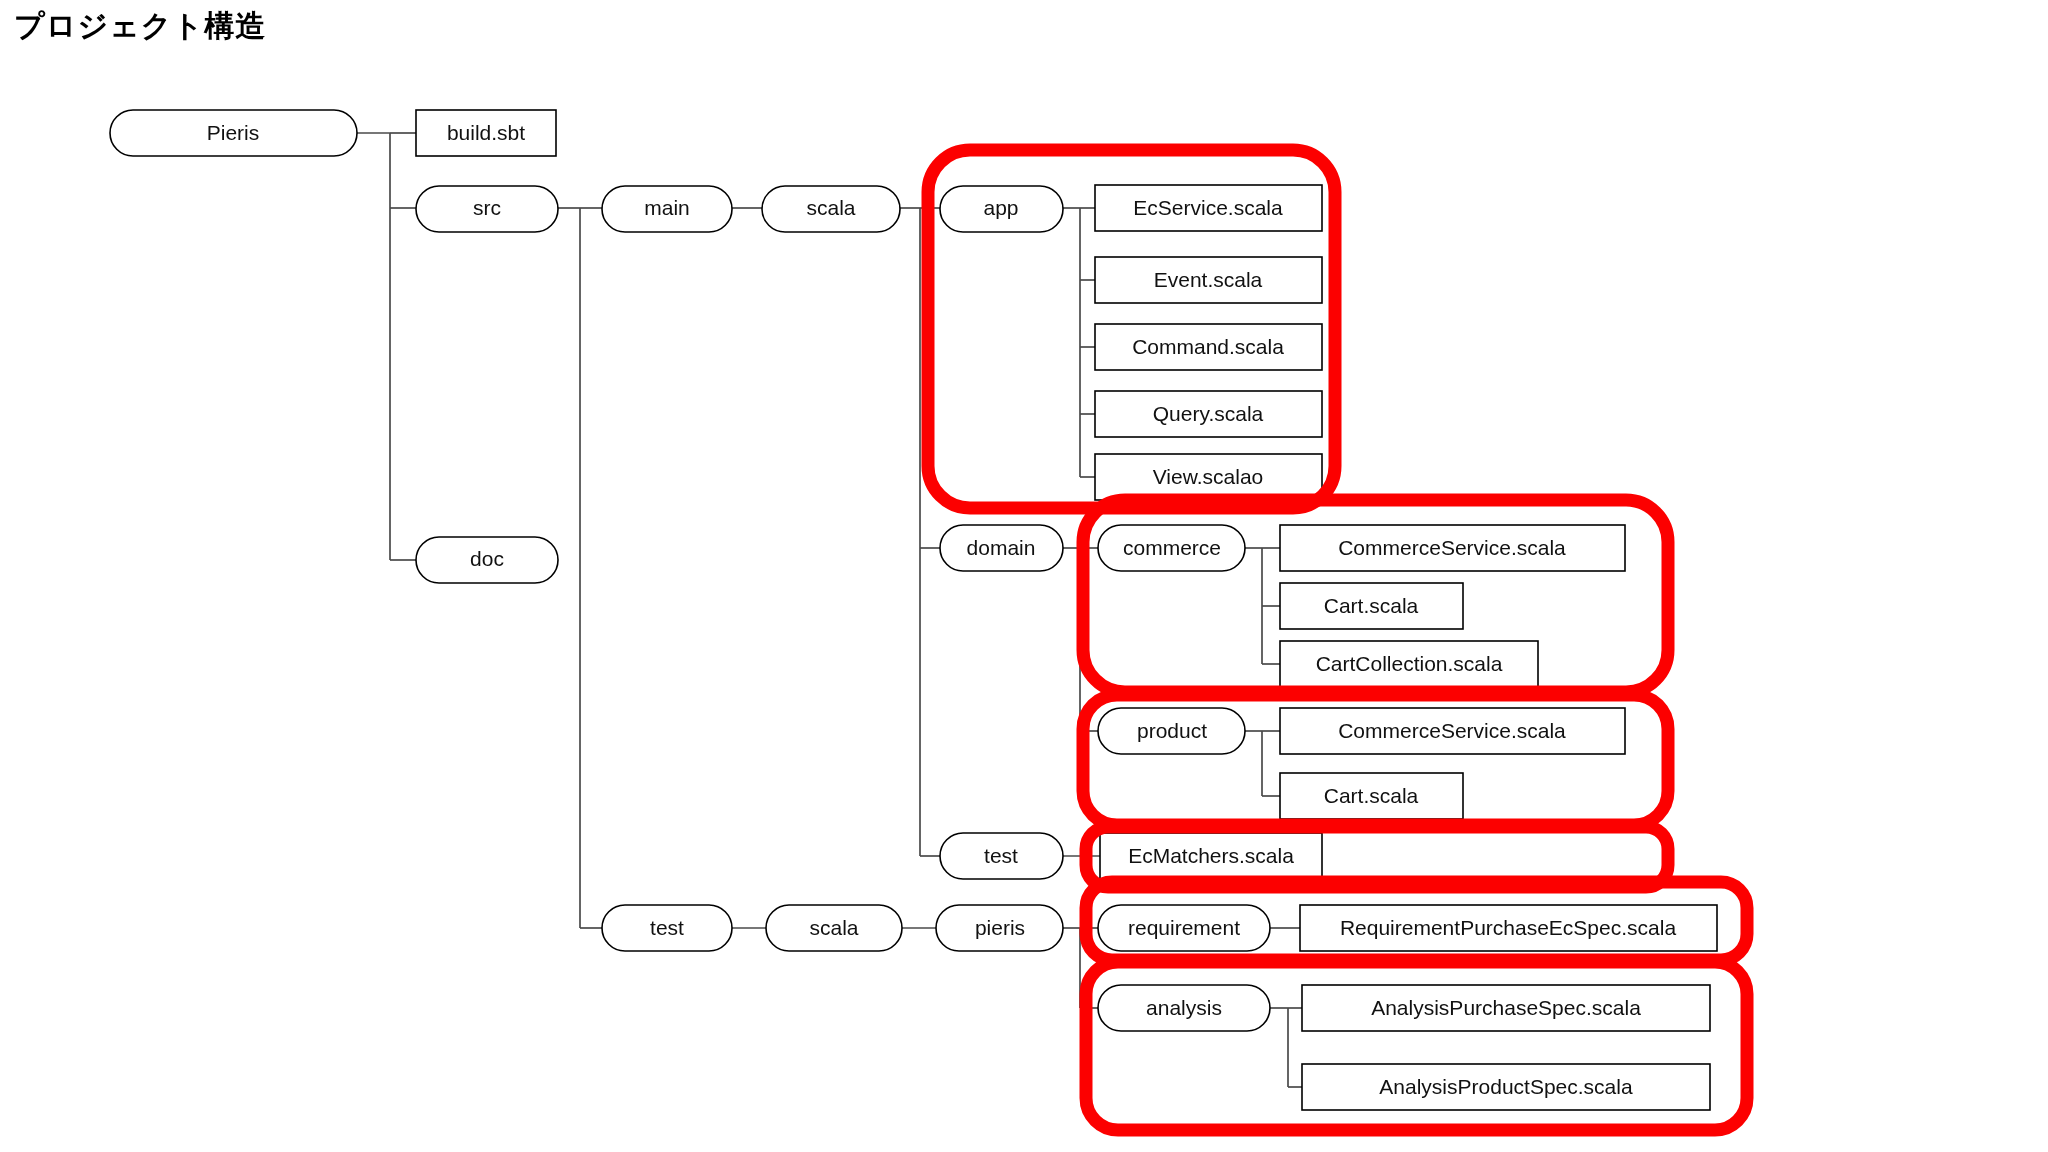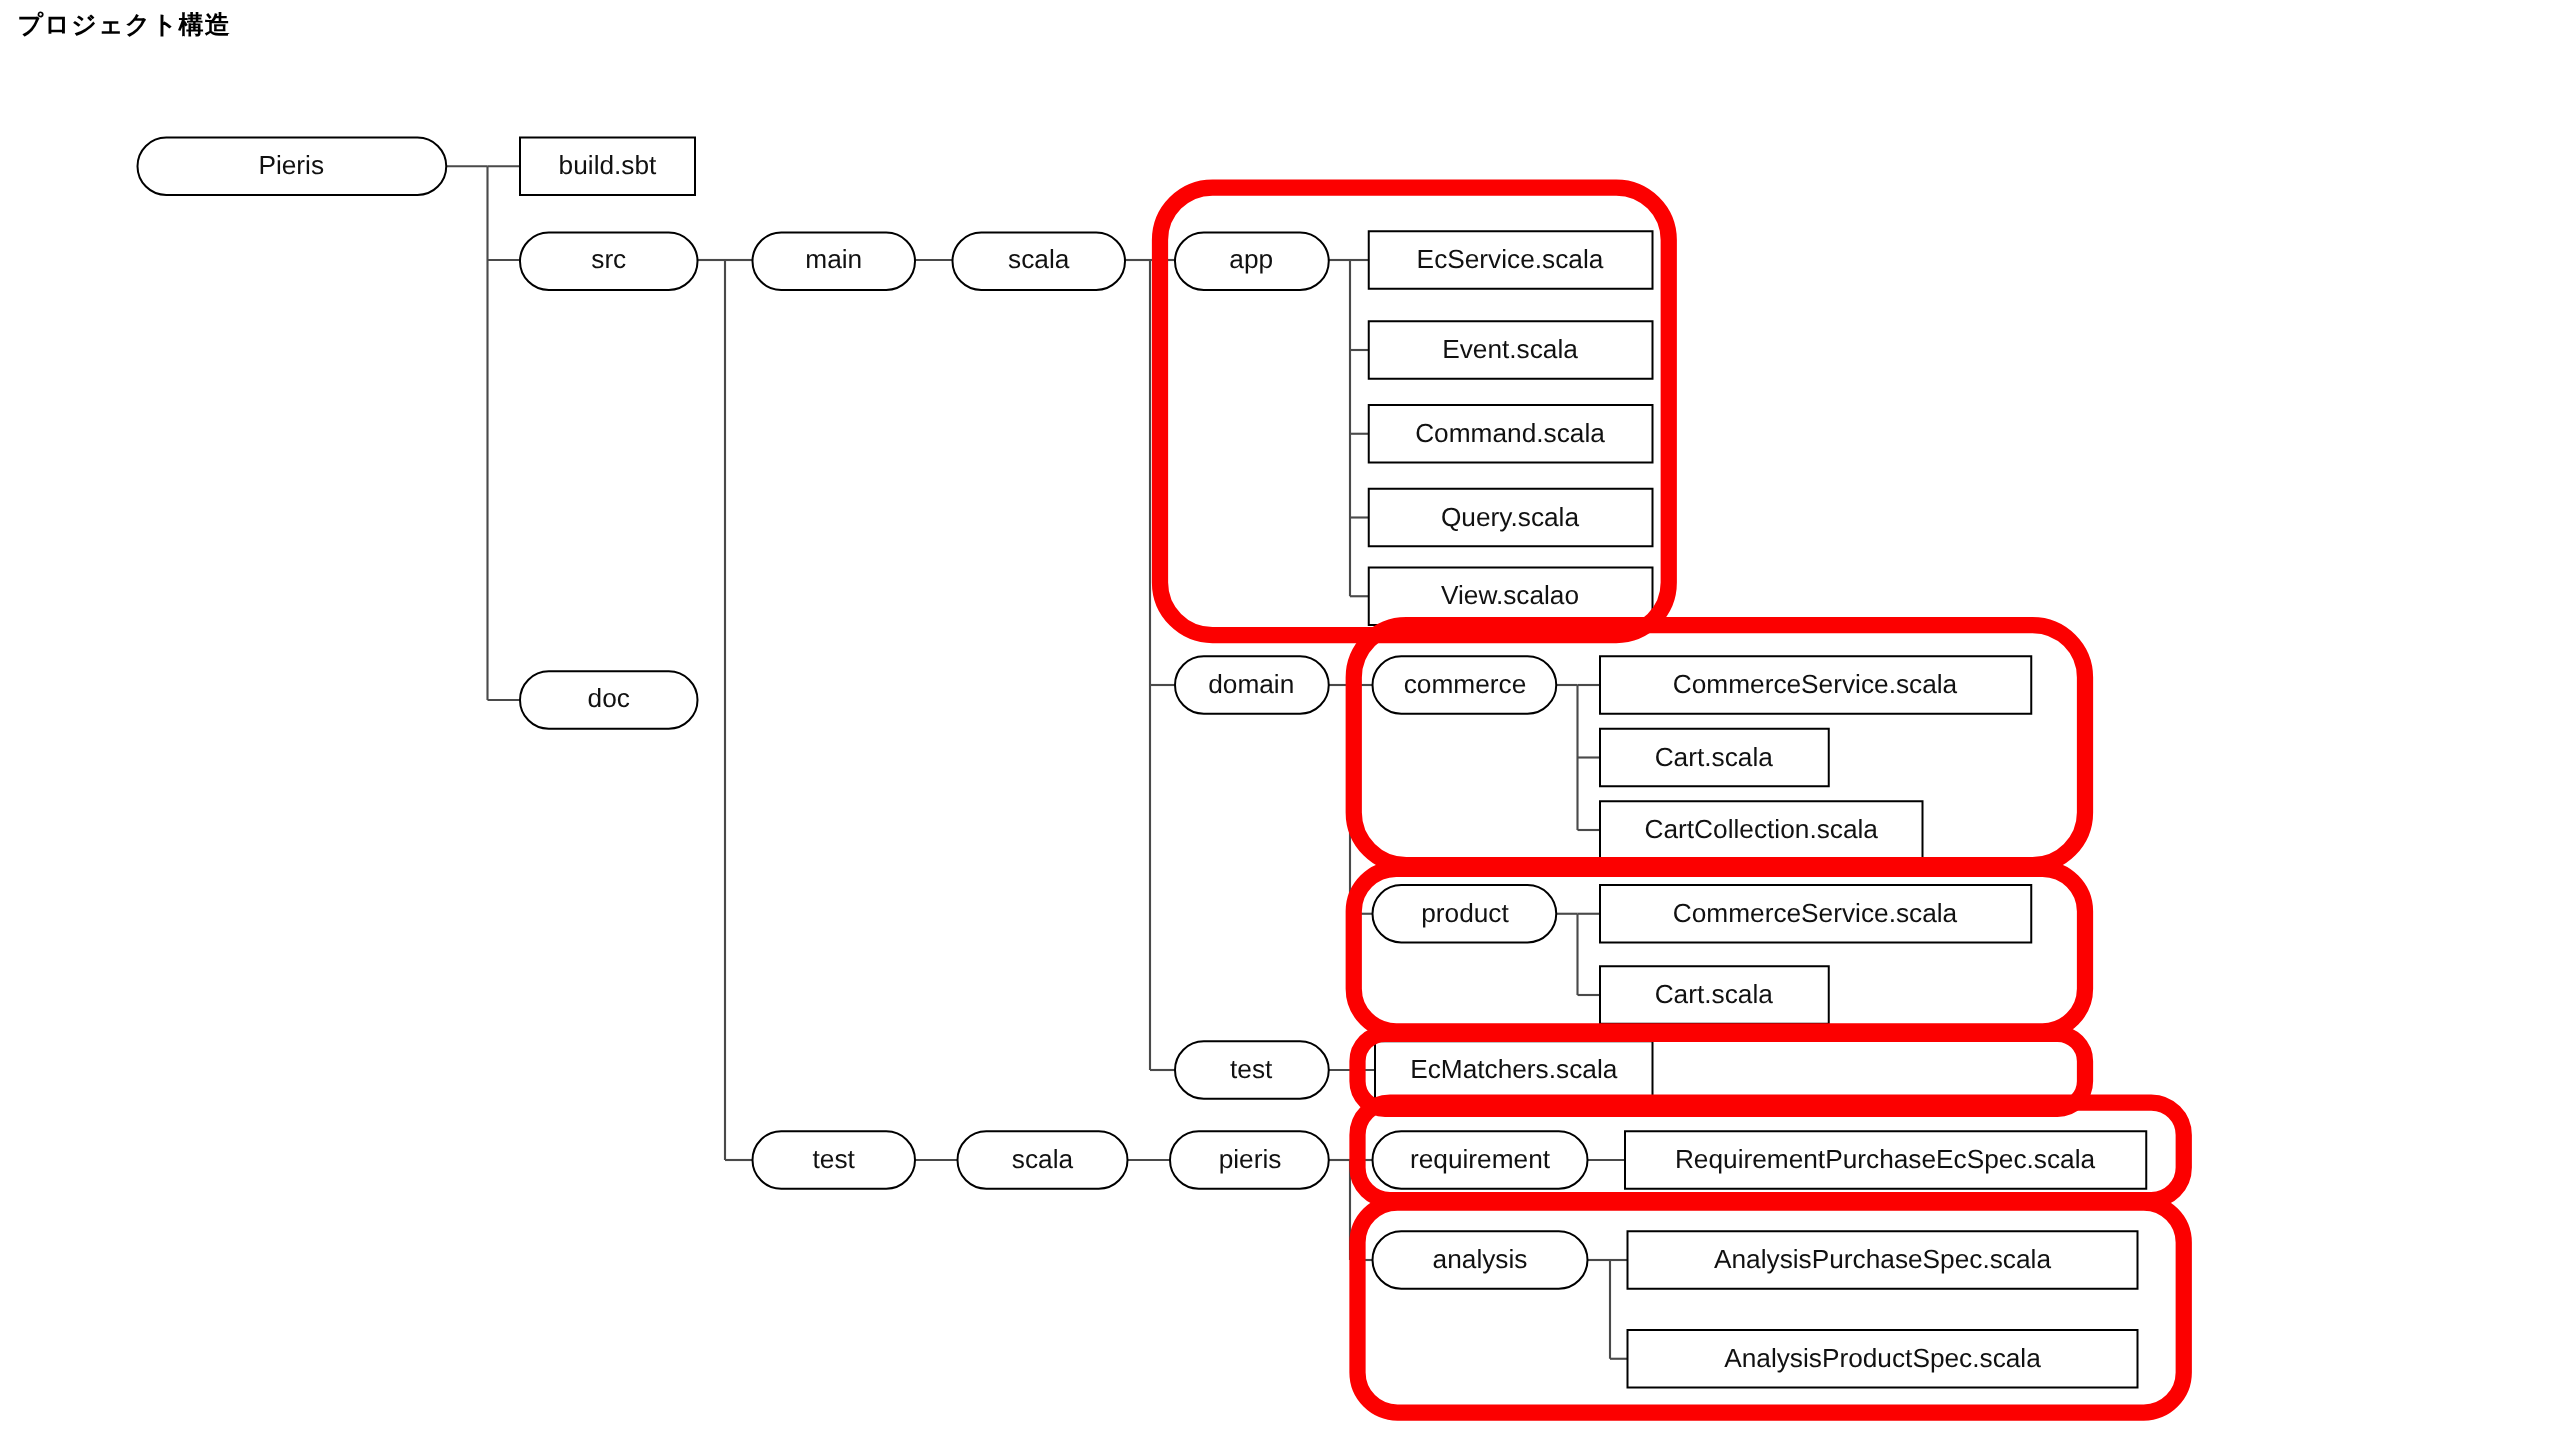--- a/index.html
+++ b/index.html
@@ -11,21 +11,21 @@
     width: 2048px;
     height: 1152px;
     font-family: "Liberation Sans", sans-serif;
     overflow: hidden;
     position: relative;
   }
   #page-title {
     position: absolute;
     left: 14px;
     top: 6px;
-    font-size: 20px;
+    font-size: 30px;
     font-weight: bold;
     color: #000000;
     letter-spacing: 1px;
     white-space: nowrap;
   }
   #diagram {
     position: absolute;
     left: 0;
     top: 0;
   }

